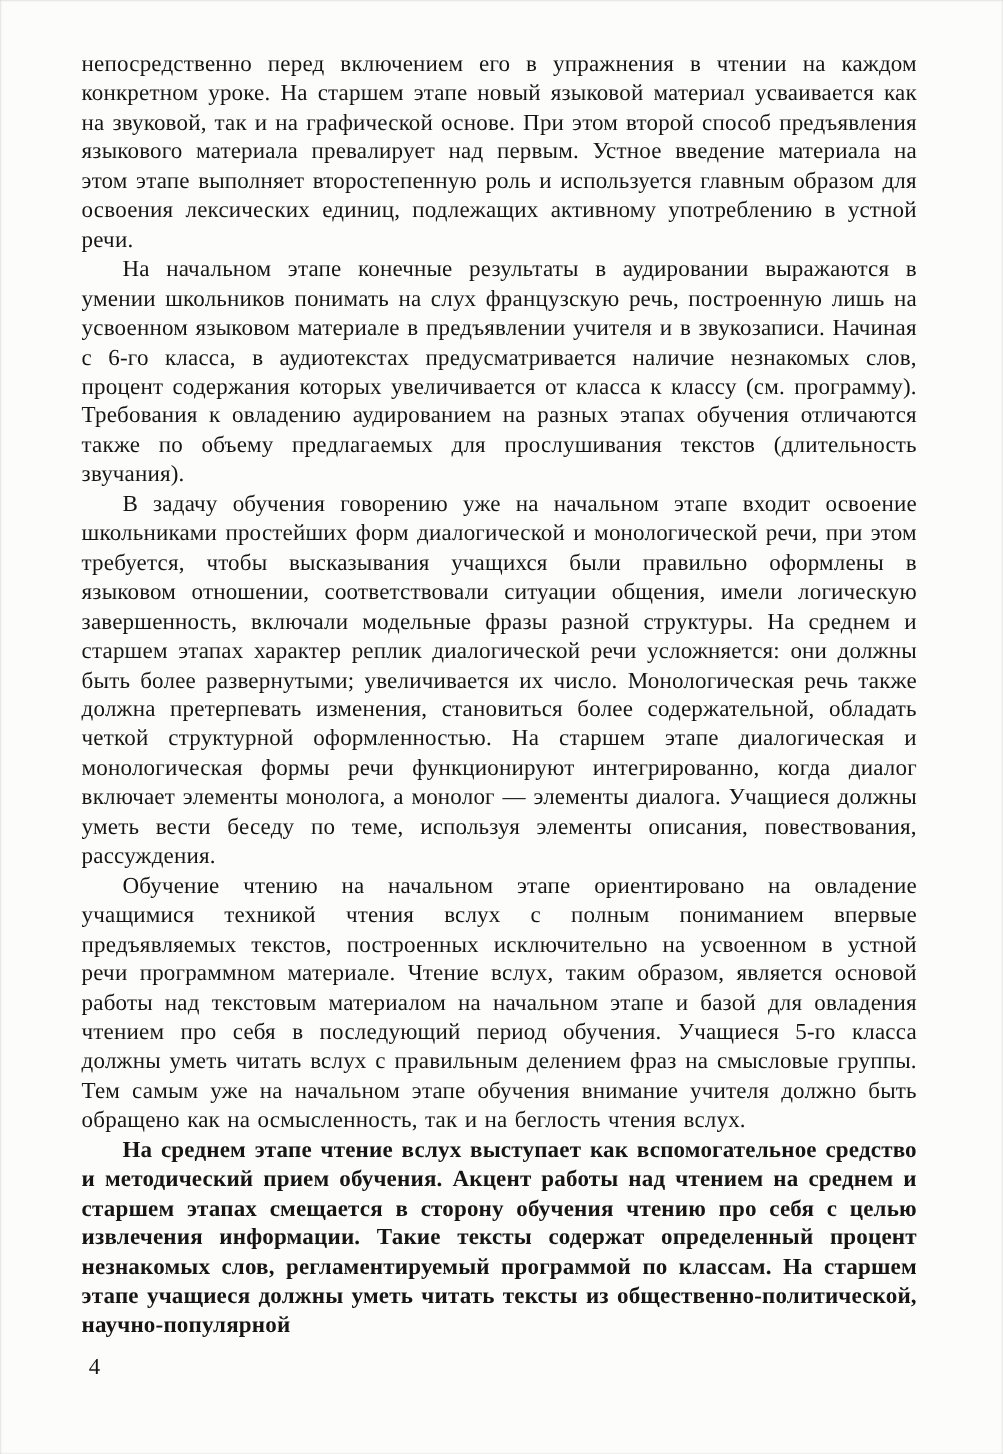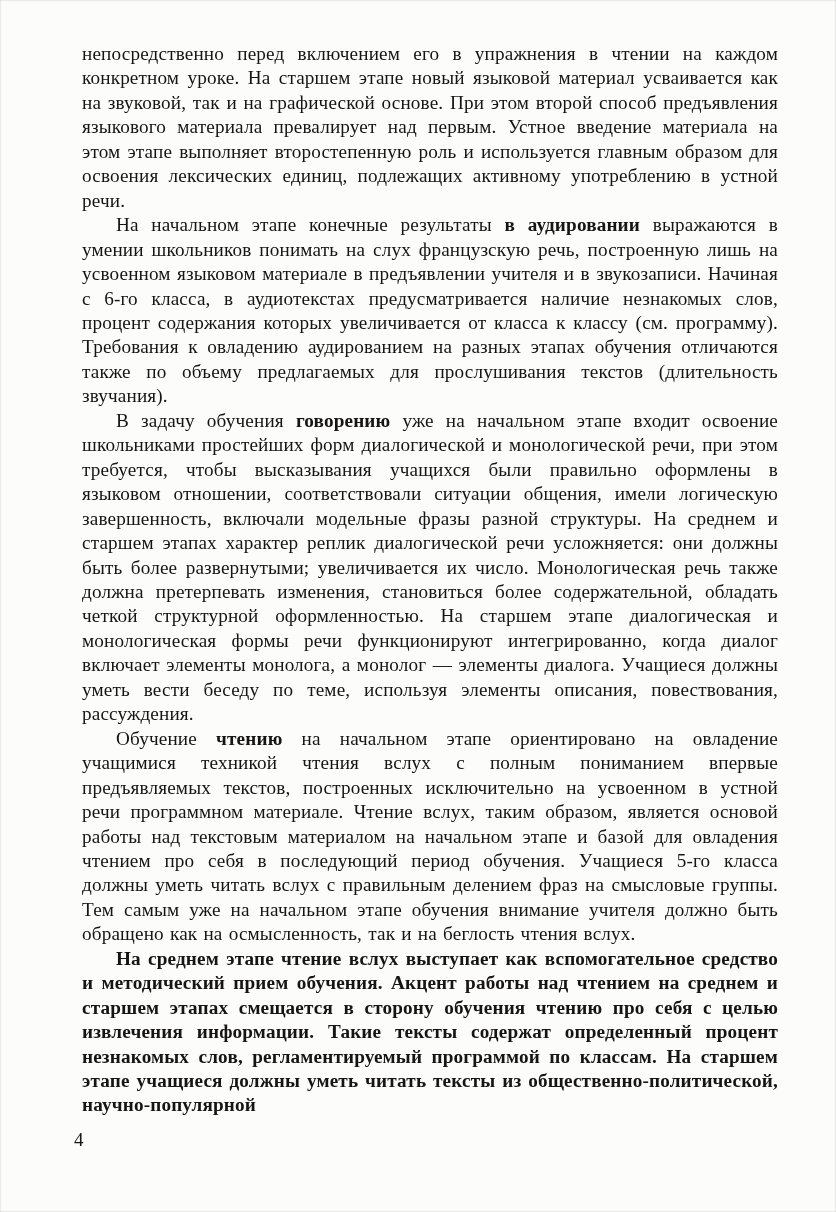--- a/index.html
+++ b/index.html
@@ -13,21 +13,21 @@
     height: 1212px;
     margin: 0 auto;
     background: #fcfcfa;
     box-shadow: inset 0 0 2px rgba(0,0,0,0.25);
     overflow: hidden;
     font-family: "Liberation Serif", "DejaVu Serif", serif;
     color: #161514;
   }
   .text-block {
     position: absolute;
-    left: 82px;
+    left: 68px;
     top: 42px;
     width: 696px;
     text-align: justify;
     font-size: 19.2px;
     line-height: 24.45px;
     letter-spacing: 0.15px;
     word-spacing: 1.2px;
   }
   .text-block p {
     margin: 0;
@@ -35,21 +35,21 @@
     text-indent: 34px;
   }
   .text-block p.no-indent {
     text-indent: 0;
   }
   .text-block p.continues {
     text-align-last: justify;
     font-weight: bold;
   }
   .text-block b {
-    font-weight: bold;
+    font-weight: normal;
   }
   .page-number {
     position: absolute;
     left: 74px;
     top: 1128px;
     font-size: 19px;
     line-height: 24px;
   }
 </style>
 </head>

